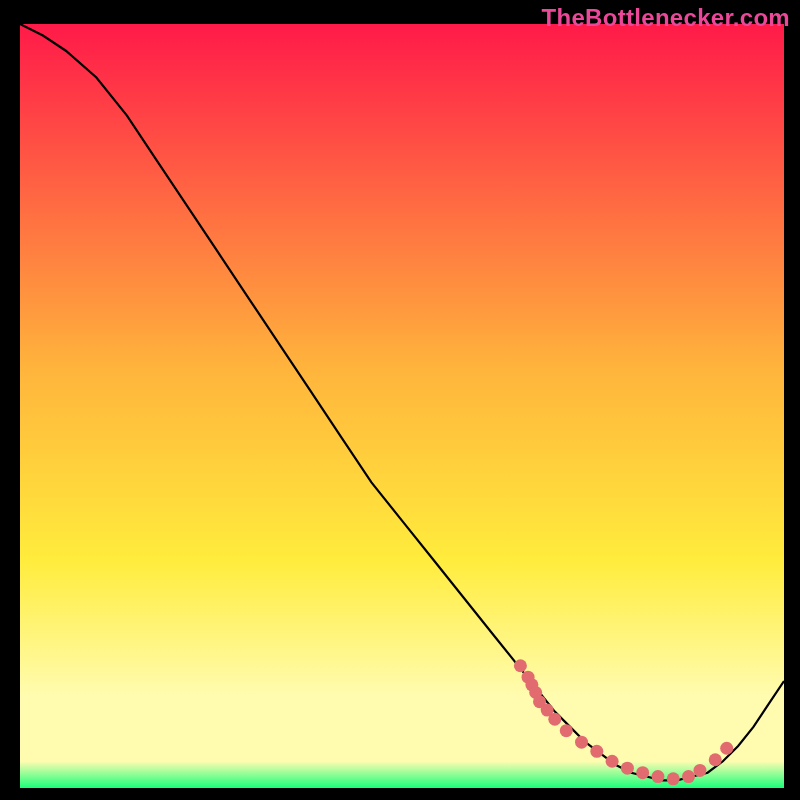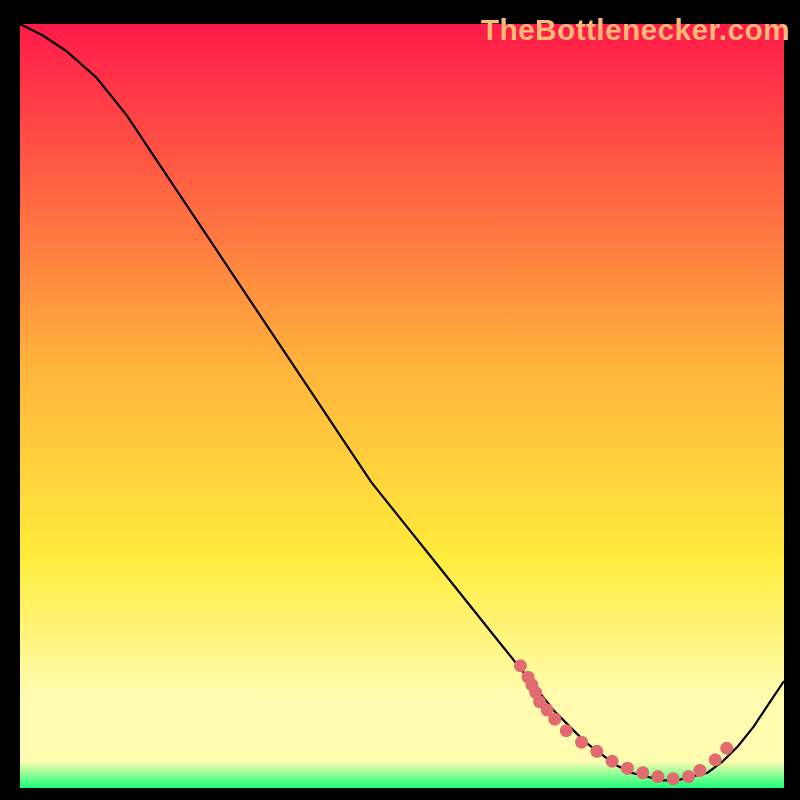--- a/index.html
+++ b/index.html
@@ -14,26 +14,25 @@
   .frame {
     position: relative;
     width: 800px;
     height: 800px;
     background: #000;
   }
   .watermark {
     position: absolute;
     top: 4px;
     right: 10px;
-    color: #fdba74;
-    font-size: 30px;
+    color: #ec4899;
+    font-size: 24px;
     font-weight: 600;
     letter-spacing: 0.3px;
     z-index: 50;
-    margin-top: 9px;
   }
   .plot {
     position: absolute;
     left: 20px;
     top: 24px;
     width: 764px;
     height: 764px;
   }
 </style>
 </head>

